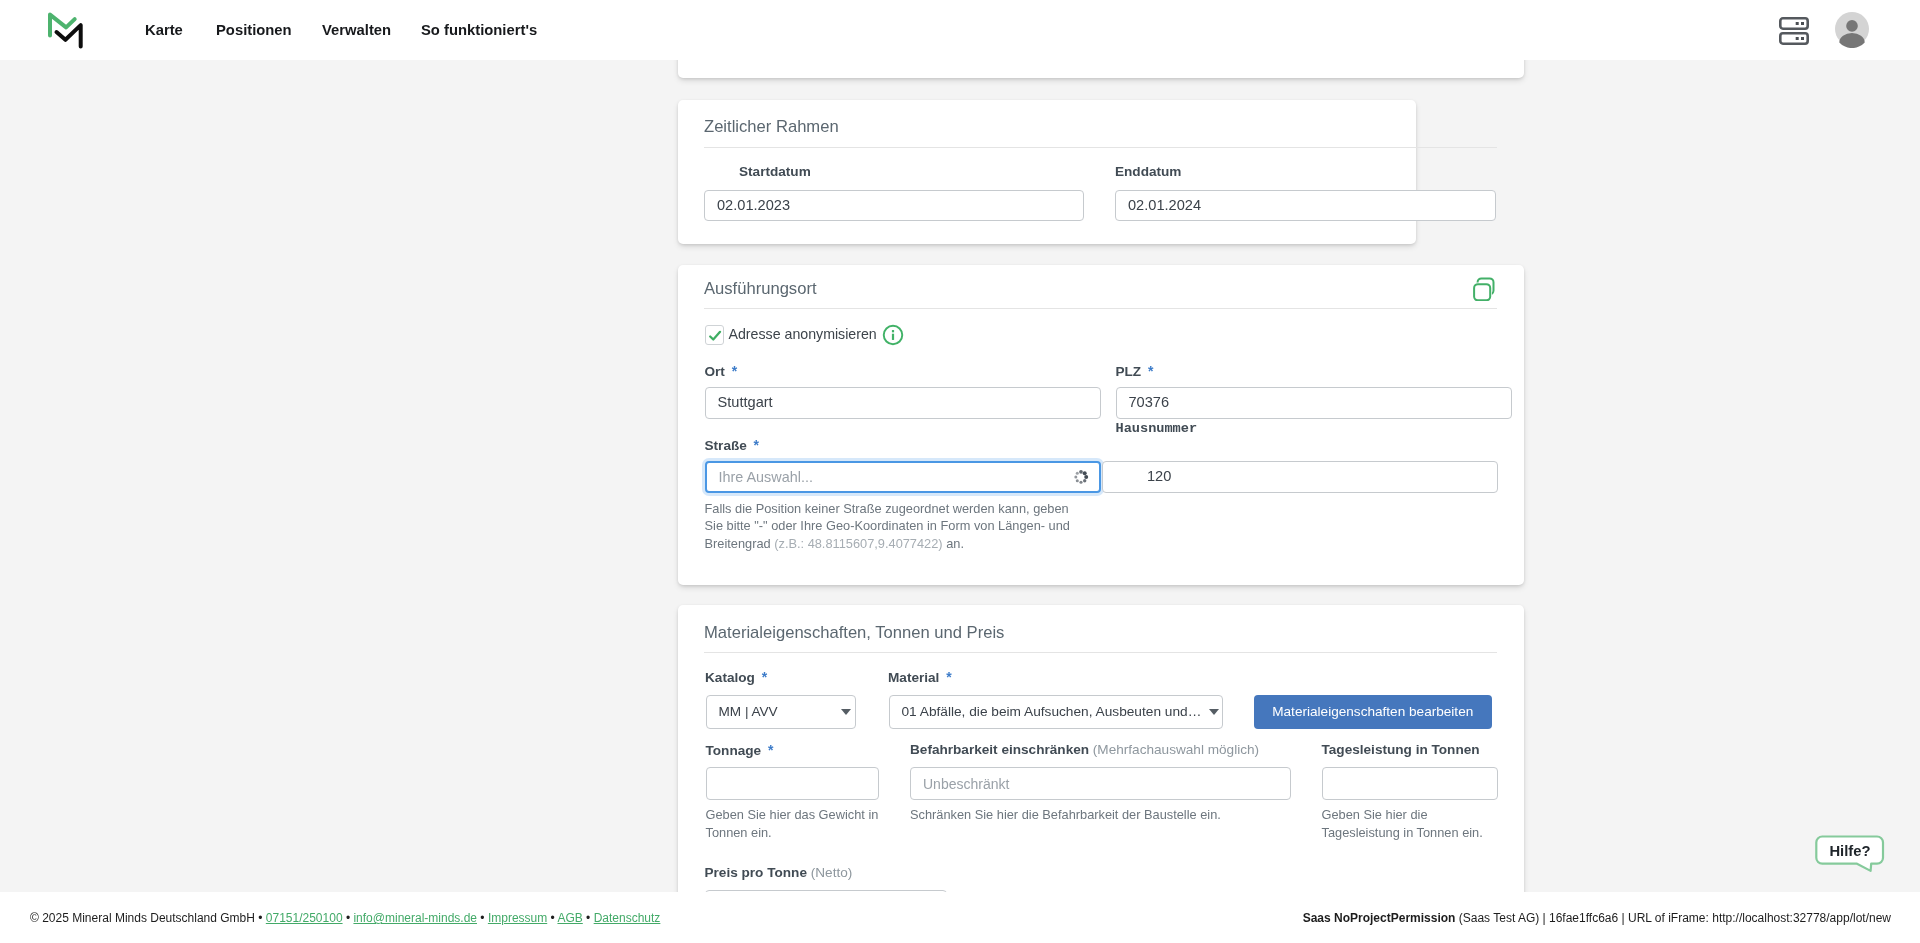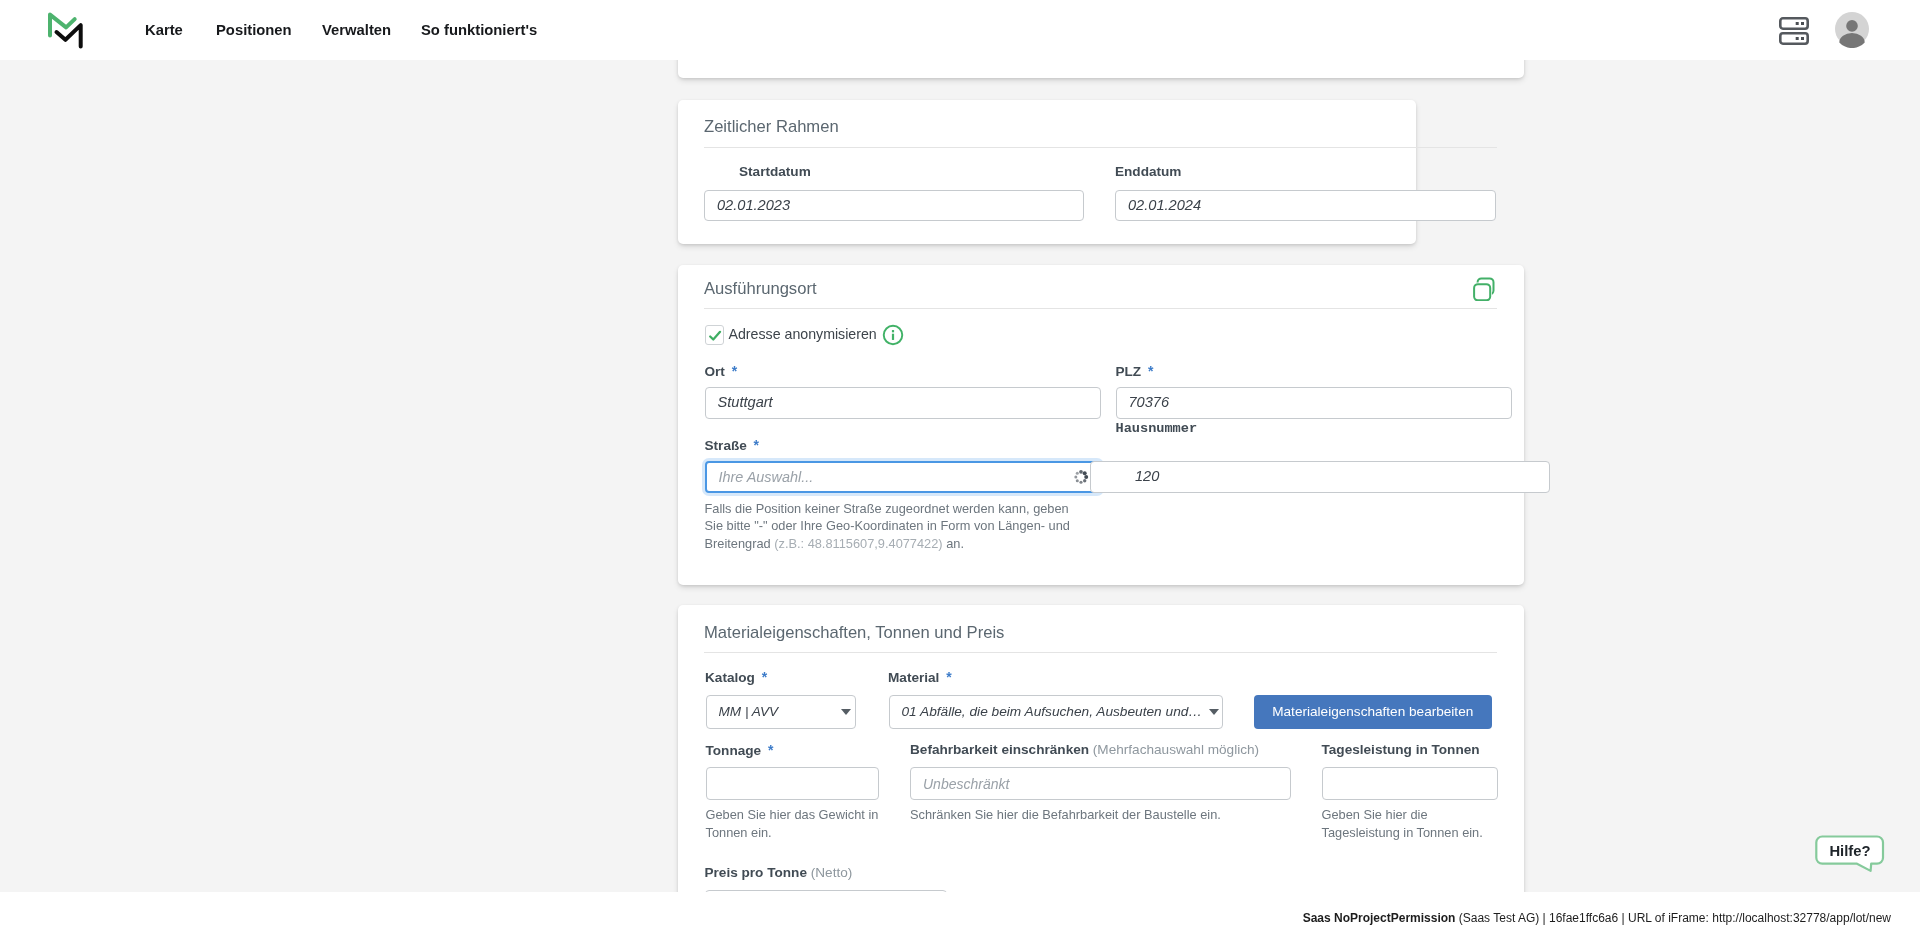--- a/index.html
+++ b/index.html
@@ -7,21 +7,21 @@
   html,body { width:1920px; height:943px; overflow:hidden; font-family:"Liberation Sans", sans-serif; background:#f4f4f4; }
   .abs { position:absolute; }
   #header { position:absolute; left:0; top:0; width:1920px; height:60px; background:#fff; z-index:5; }
   .nav { position:absolute; top:0; height:60px; line-height:60px; font-size:14.8px; font-weight:bold; color:#17191c; letter-spacing:0px;margin-left:6px; }
   .card { position:absolute; background:#fff; border-radius:5px; box-shadow:0 3px 6px -1px rgba(0,0,0,0.15), 0 1px 3px rgba(0,0,0,0.09); }
   .ctitle { position:absolute; left:26px; font-size:16.6px; color:#5b6770; line-height:20px; }
   .divider { position:absolute; left:26px; height:1px; background:#e4e4e4; }
   .flabel { position:absolute; font-size:13.6px; font-weight:bold; color:#414b54; white-space:nowrap; line-height:16px; }
   .flabel .ast { color:#3d7cc9; font-size:14px; margin-left:3px; }
   .flabel .paren { font-weight:normal; color:#8e979e; font-size:13.6px; }
-  .input { position:absolute; background:#fff; border:1px solid #c6cace; border-radius:4px; font-size:14.6px; color:#3b424a; line-height:29.5px; padding:0 12px; white-space:nowrap; overflow:hidden;font-style:italic; }
+  .input { position:absolute; background:#fff; border:1px solid #c6cace; border-radius:4px; font-size:14.6px; color:#3b424a; line-height:29.5px; padding:0 12px; white-space:nowrap; overflow:hidden; }
   .ph { color:#9aa1a8 !important; }
   .helper { position:absolute; font-size:12.8px; color:#6d767e; line-height:17.6px; }
   .helper .lt { color:#a6adb3; }
   .selarrow { position:absolute; width:0; height:0; border-left:5.5px solid transparent; border-right:5.5px solid transparent; border-top:6px solid #555d64; }
   #footer { position:absolute; left:0; top:892px; width:1920px; height:51px; background:#fff; z-index:9; }
   .flink { color:#43aa68; text-decoration:underline; }
 </style>
 </head>
 <body>
 
@@ -97,21 +97,21 @@
       <circle cx="13.2" cy="8" r="2.0" opacity="0.95"></circle>
       <circle cx="11.7" cy="11.7" r="1.7" opacity="0.75"></circle>
       <circle cx="8" cy="13.2" r="1.55" opacity="0.65"></circle>
       <circle cx="4.3" cy="11.7" r="1.5" opacity="0.6"></circle>
       <circle cx="2.8" cy="8" r="1.5" opacity="0.55"></circle>
       <circle cx="4.3" cy="4.3" r="1.5" opacity="0.5"></circle>
       <circle cx="8" cy="2.8" r="1.85" opacity="0.8"></circle>
       <circle cx="11.7" cy="4.3" r="2.0" opacity="0.95"></circle>
     </g>
   </svg>
-  <div class="input" style="left:412px; top:196px; width:460px; height:32.5px;padding-left:44px;">120</div>
+  <div class="input" style="left:424px; top:196px; width:396px; height:32.5px;padding-left:44px;">120</div>
   <div class="helper" style="left:26.5px; top:235px; width:400px;">Falls die Position keiner Straße zugeordnet werden kann, geben<br>Sie bitte "-" oder Ihre Geo-Koordinaten in Form von Längen- und<br>Breitengrad <span class="lt">(z.B.: 48.8115607,9.4077422)</span> an.</div>
 </div>
 
 <div class="card" style="left:678px; top:604.5px; width:846px; height:360px;">
   <div class="ctitle" style="top:18px;">Materialeigenschaften, Tonnen und Preis</div>
   <div class="divider" style="top:47px; width:793px;"></div>
   <div class="flabel" style="left:27px; top:64px;">Katalog <span class="ast">*</span></div>
   <div class="flabel" style="left:210px; top:64px;">Material <span class="ast">*</span></div>
   <div class="input" style="left:27.5px; top:90.5px; width:150.5px; height:33.5px; line-height:32px; font-size:13.6px;">MM | AVV</div>
   <div class="selarrow" style="left:163px; top:104.5px;"></div>
@@ -130,14 +130,15 @@
   <div class="flabel" style="left:26.5px; top:260px;">Preis pro Tonne <span class="paren">(Netto)</span></div>
   <div class="input" style="left:26.5px; top:285.5px; width:242.5px; height:20px;"></div>
 </div>
 
 <svg class="abs" style="left:1813px; top:834px; z-index:8;" width="74" height="40" viewBox="0 0 74 40">
   <path d="M 9.3 2.5 H 64 A 6 6 0 0 1 70 8.5 V 23.7 A 6 6 0 0 1 64 29.7 H 58.2 L 57.6 36.9 L 44 29.7 H 9.3 A 6 6 0 0 1 3.3 23.7 V 8.5 A 6 6 0 0 1 9.3 2.5 Z" fill="#fff" stroke="#85ca9b" stroke-width="2.2" stroke-linejoin="round"></path>
   <text x="37" y="21.5" text-anchor="middle" font-family="Liberation Sans, sans-serif" font-size="14.8" font-weight="bold" fill="#20262b">Hilfe?</text>
 </svg>
 
 <div id="footer">
+  <div class="abs" style="left:30px; top:19px; font-size:12px; color:#1d1d1d;">© 2025 Mineral Minds Deutschland GmbH • <span class="flink">07151/250100</span> • <span class="flink">info@mineral-minds.de</span> • <span class="flink">Impressum</span> • <span class="flink">AGB</span> • <span class="flink">Datenschutz</span></div>
   <div class="abs" style="right:29px; top:19px; font-size:12px; color:#1d1d1d;"><b>Saas NoProjectPermission</b> (Saas Test AG) | 16fae1ffc6a6 | URL of iFrame: http://localhost:32778/app/lot/new</div>
 </div>
 
 </body></html>

